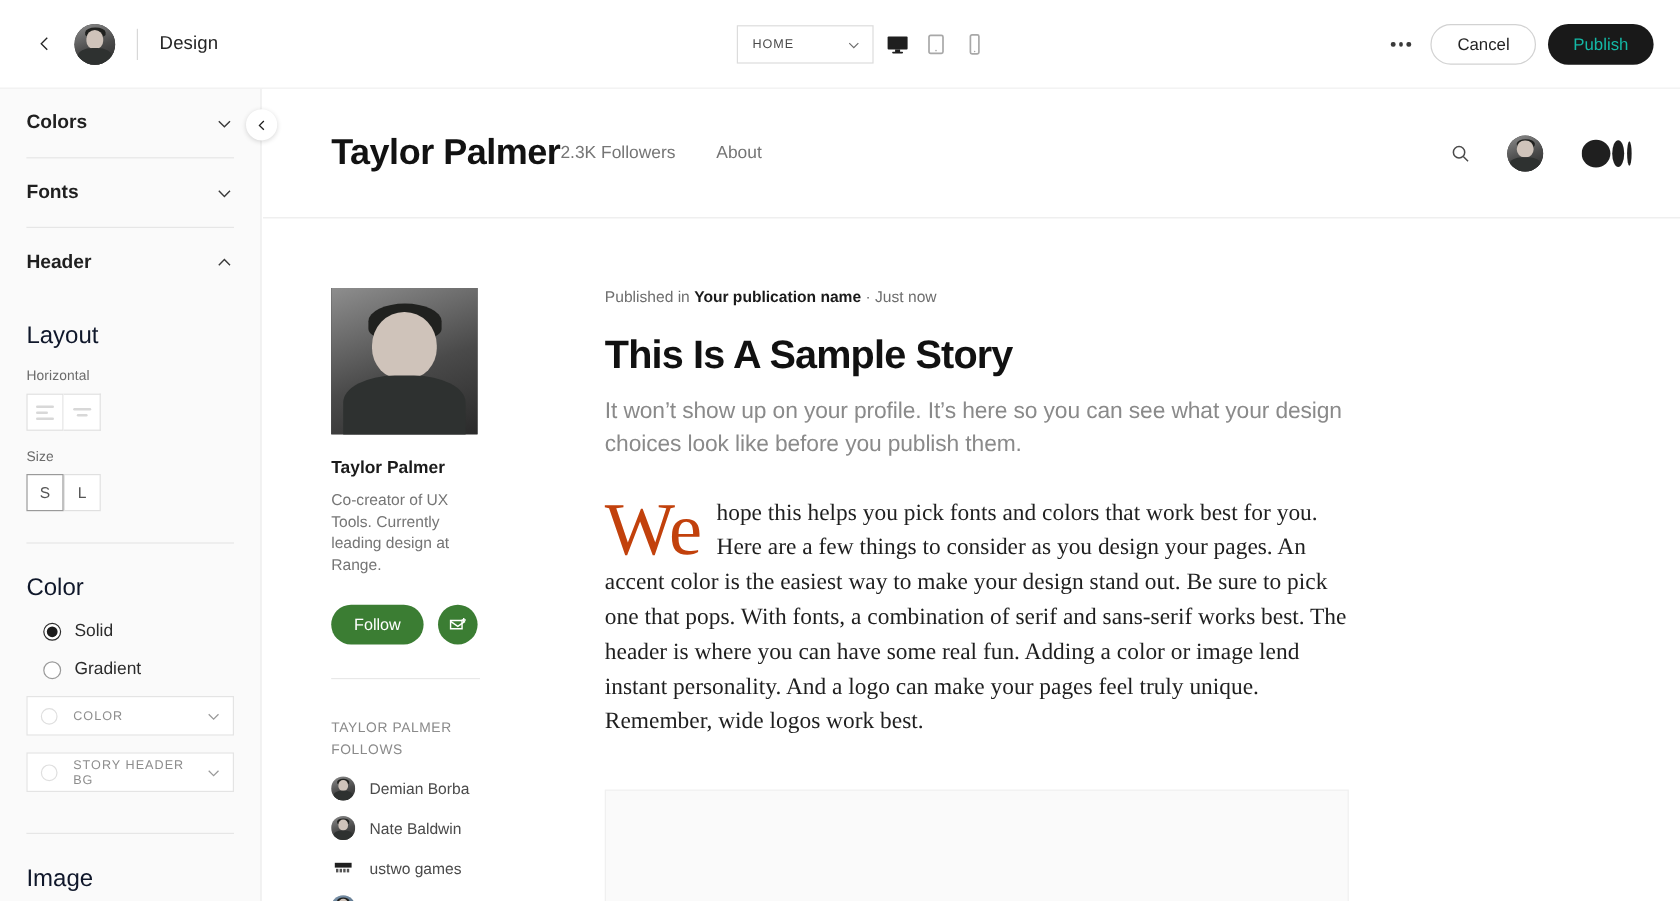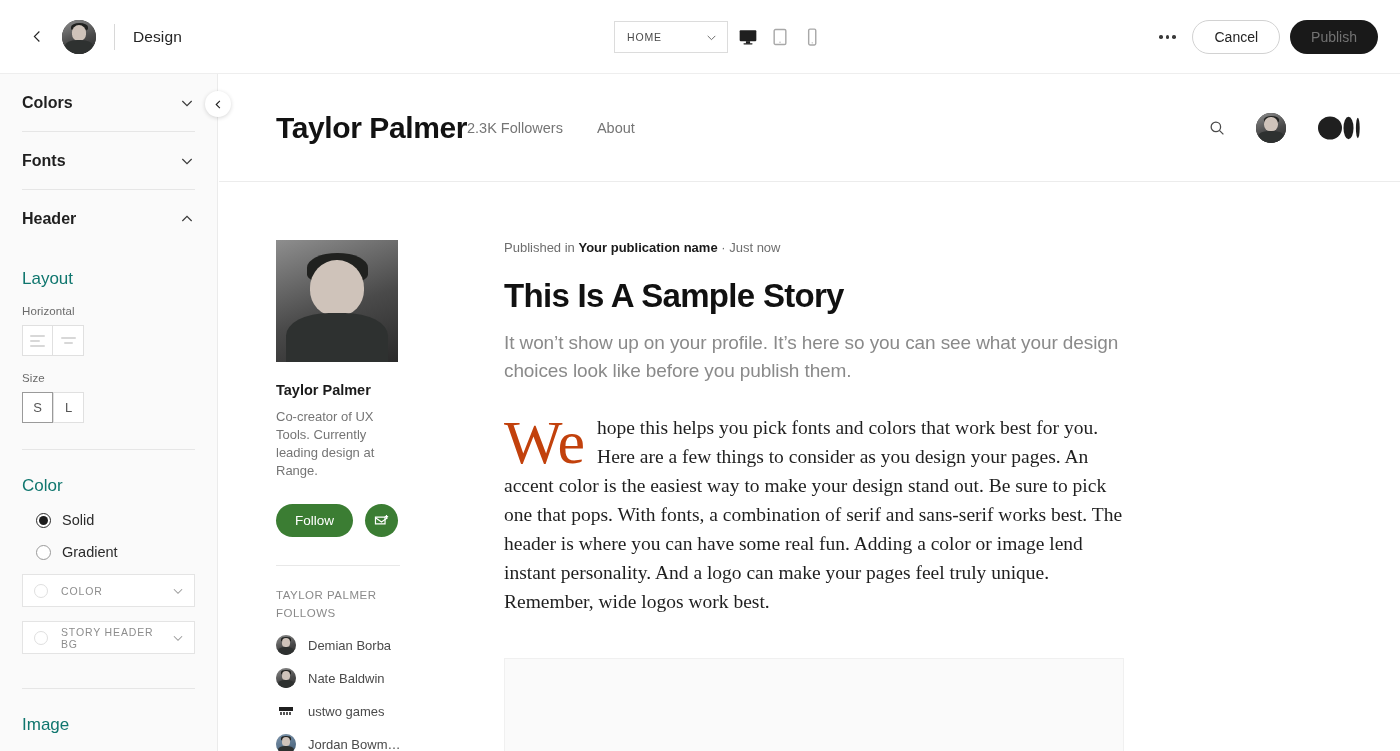--- a/index.html
+++ b/index.html
@@ -91,21 +91,21 @@
     height: 34px; padding: 0 21px;
     border: 1px solid #d2d2d2; border-radius: 17px;
     background: #fff; color: #242424;
     font-size: 14px; font-family: inherit;
     cursor: pointer;
     display: flex; align-items: center;
   }
   .btn-publish {
     height: 34px; padding: 0 21px;
     border: none; border-radius: 17px;
-    background: #191919; color: #737373;
+    background: #191919; color: #14b8a6;
     font-size: 14px; font-family: inherit;
     cursor: pointer; margin-left: 10px;
     display: flex; align-items: center;
   }
 
   
   .sidebar {
     position: absolute; left: 0; top: 74px;
     width: 218px; height: 677px;
     background: #fafafa;
@@ -118,21 +118,21 @@
     display: flex; align-items: center; justify-content: space-between;
     cursor: pointer;
   }
   .sb-section-head .t {
     font-size: 16px; font-weight: bold; color: #1f1f1f;
   }
   .sb-rule {
     height: 1px; background: #e6e6e6; width: 100%;
   }
   .sb-sub {
-    font-size: 17px; color: #0f766e;
+    font-size: 20px; color: #0f172a;
     margin-top: 22px;
   }
   .sb-micro {
     font-size: 11.5px; color: #6b6b6b; margin-top: 16px;
     letter-spacing: .1px;
   }
   .seg {
     display: flex; margin-top: 8px;
   }
   .seg-cell {
@@ -257,21 +257,21 @@
     font-size: 13.5px; font-family: inherit; cursor: pointer;
     display: flex; align-items: center;
   }
   .mail-btn {
     width: 33px; height: 33px; border-radius: 50%;
     background: #3b7d33; border: none; cursor: pointer;
     display: flex; align-items: center; justify-content: center;
   }
   .follows-rule { height: 1px; background: #e8e8e8; margin: 28px 0 0 0; }
   .follows-title {
-    margin-top: 20px;
+    margin-top: 32px;
     font-size: 11.5px; letter-spacing: .5px; color: #8a8a8a; line-height: 18px;
   }
   .follow-item {
     display: flex; align-items: center; gap: 12px;
     margin-top: 13px; cursor: pointer;
   }
   .fi-av {
     width: 20px; height: 20px; border-radius: 50%;
     background: #cfcfcf; flex: none; overflow:hidden; position:relative;
   }

